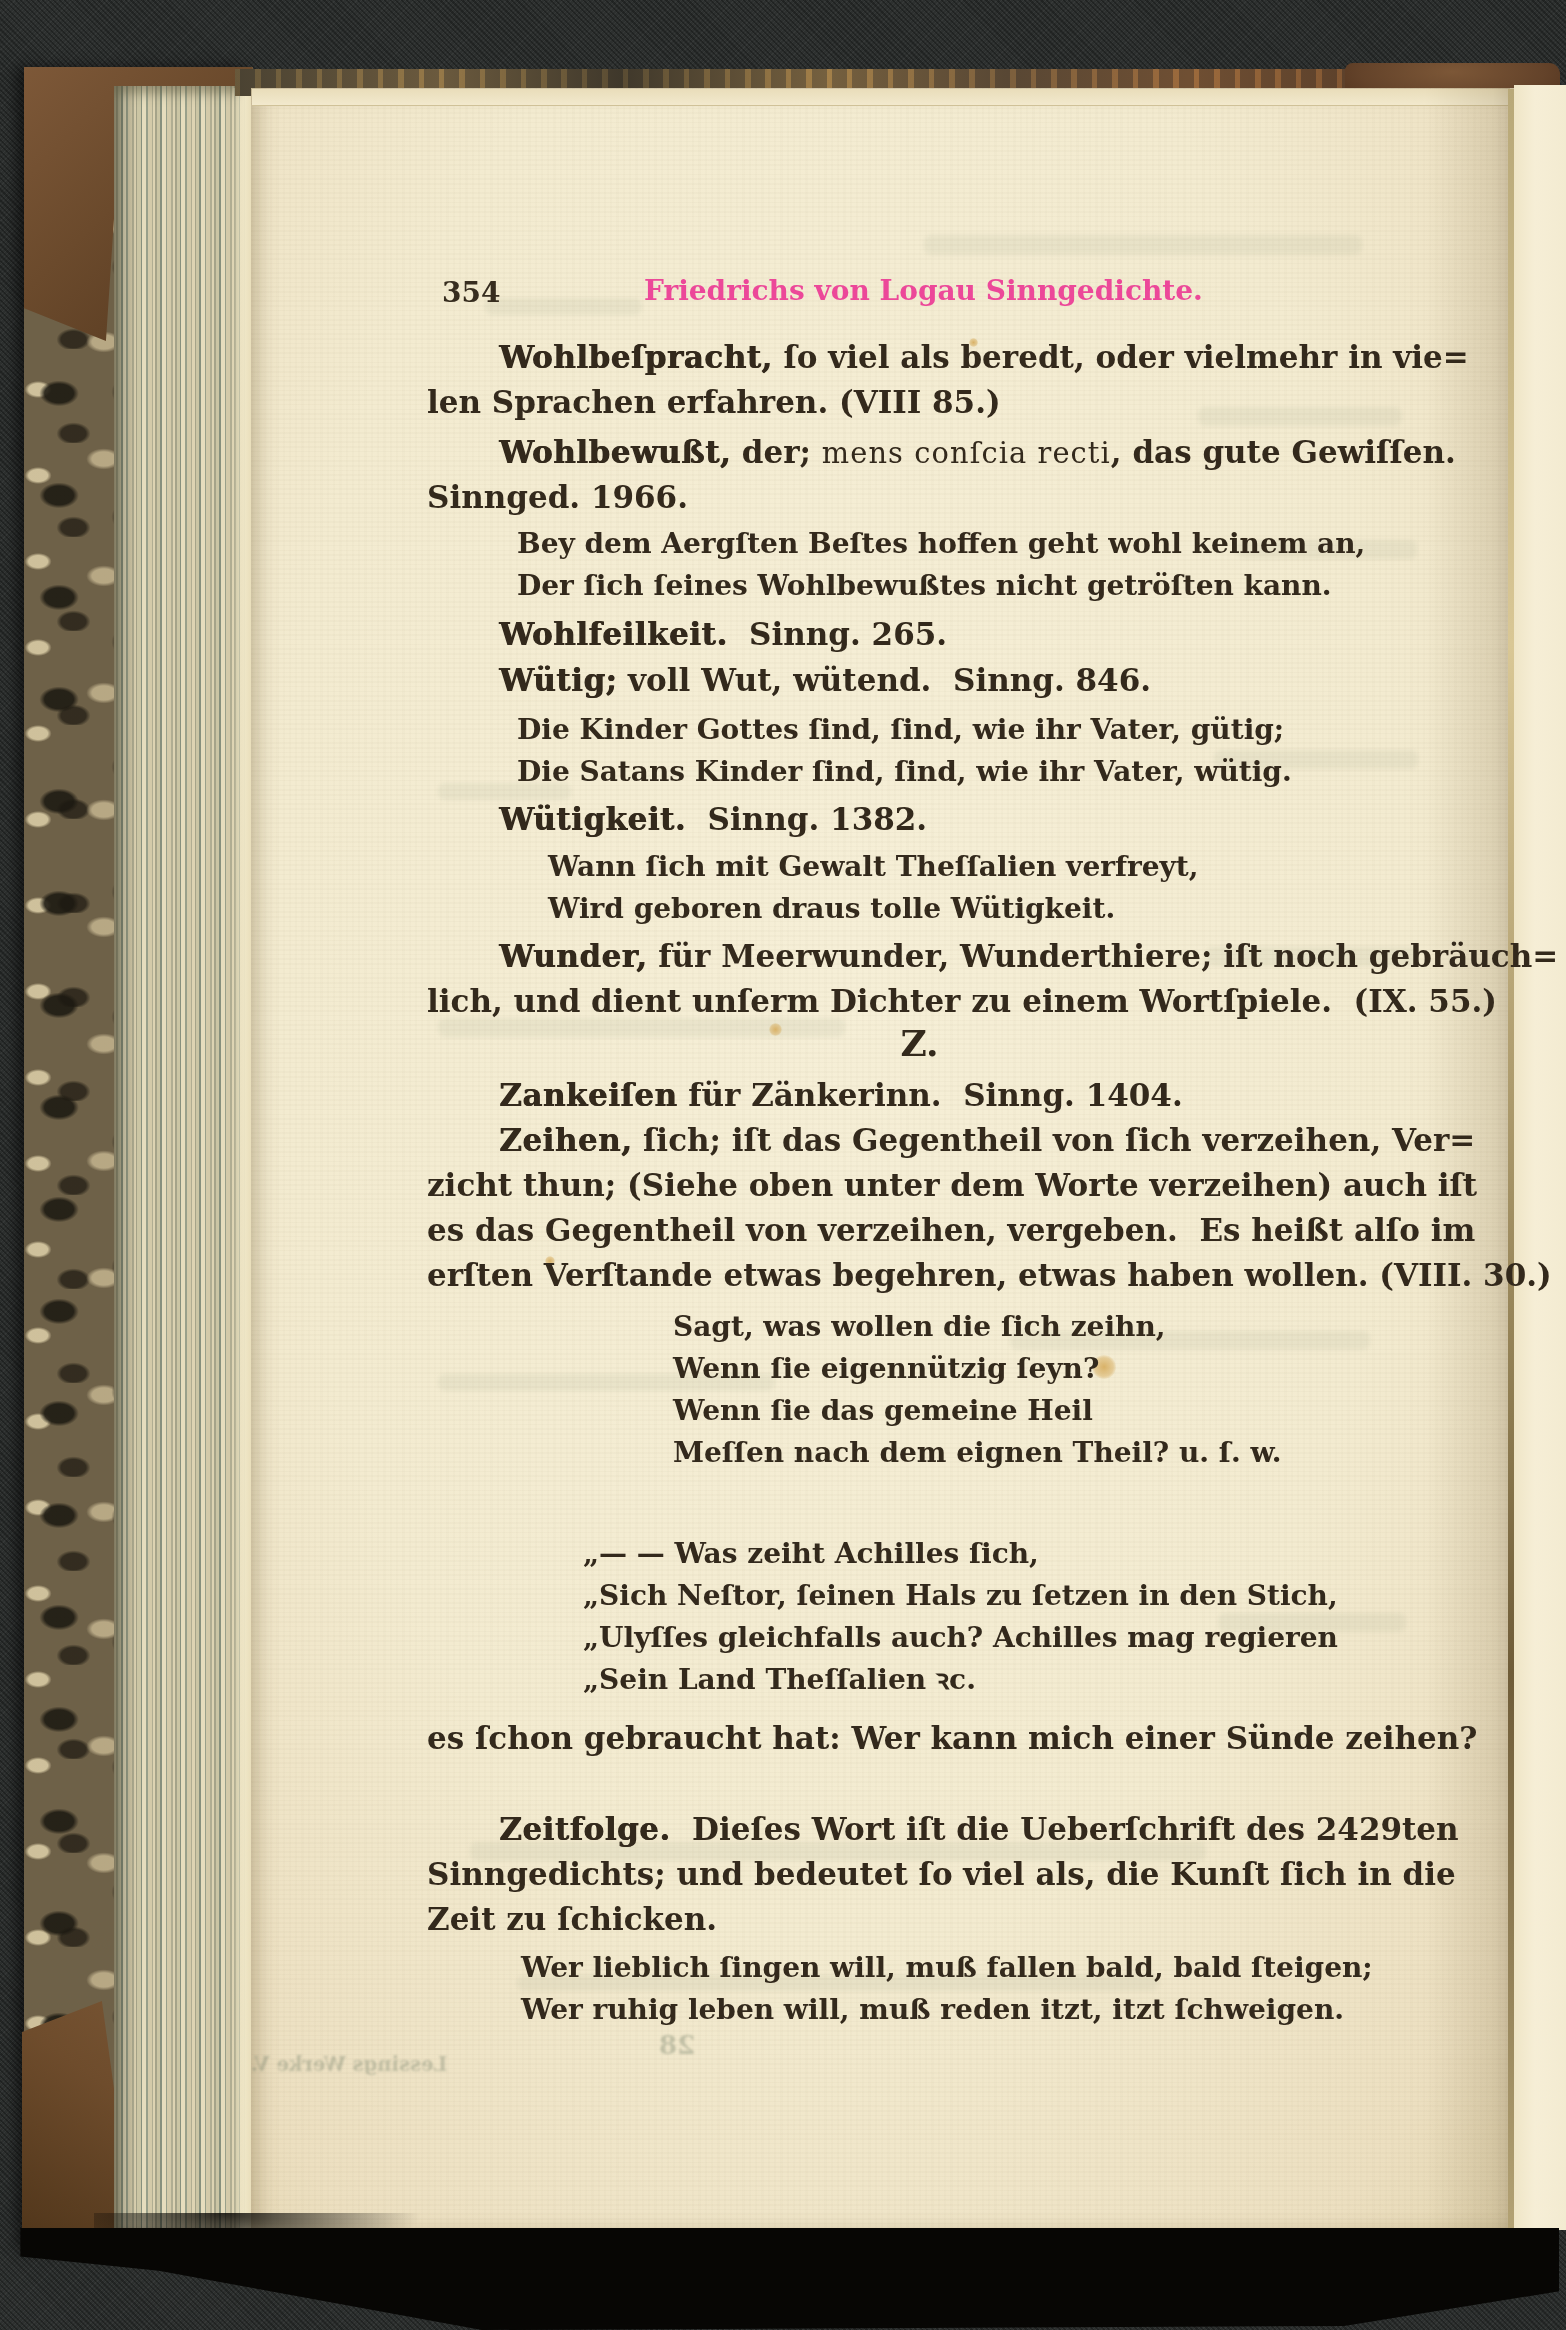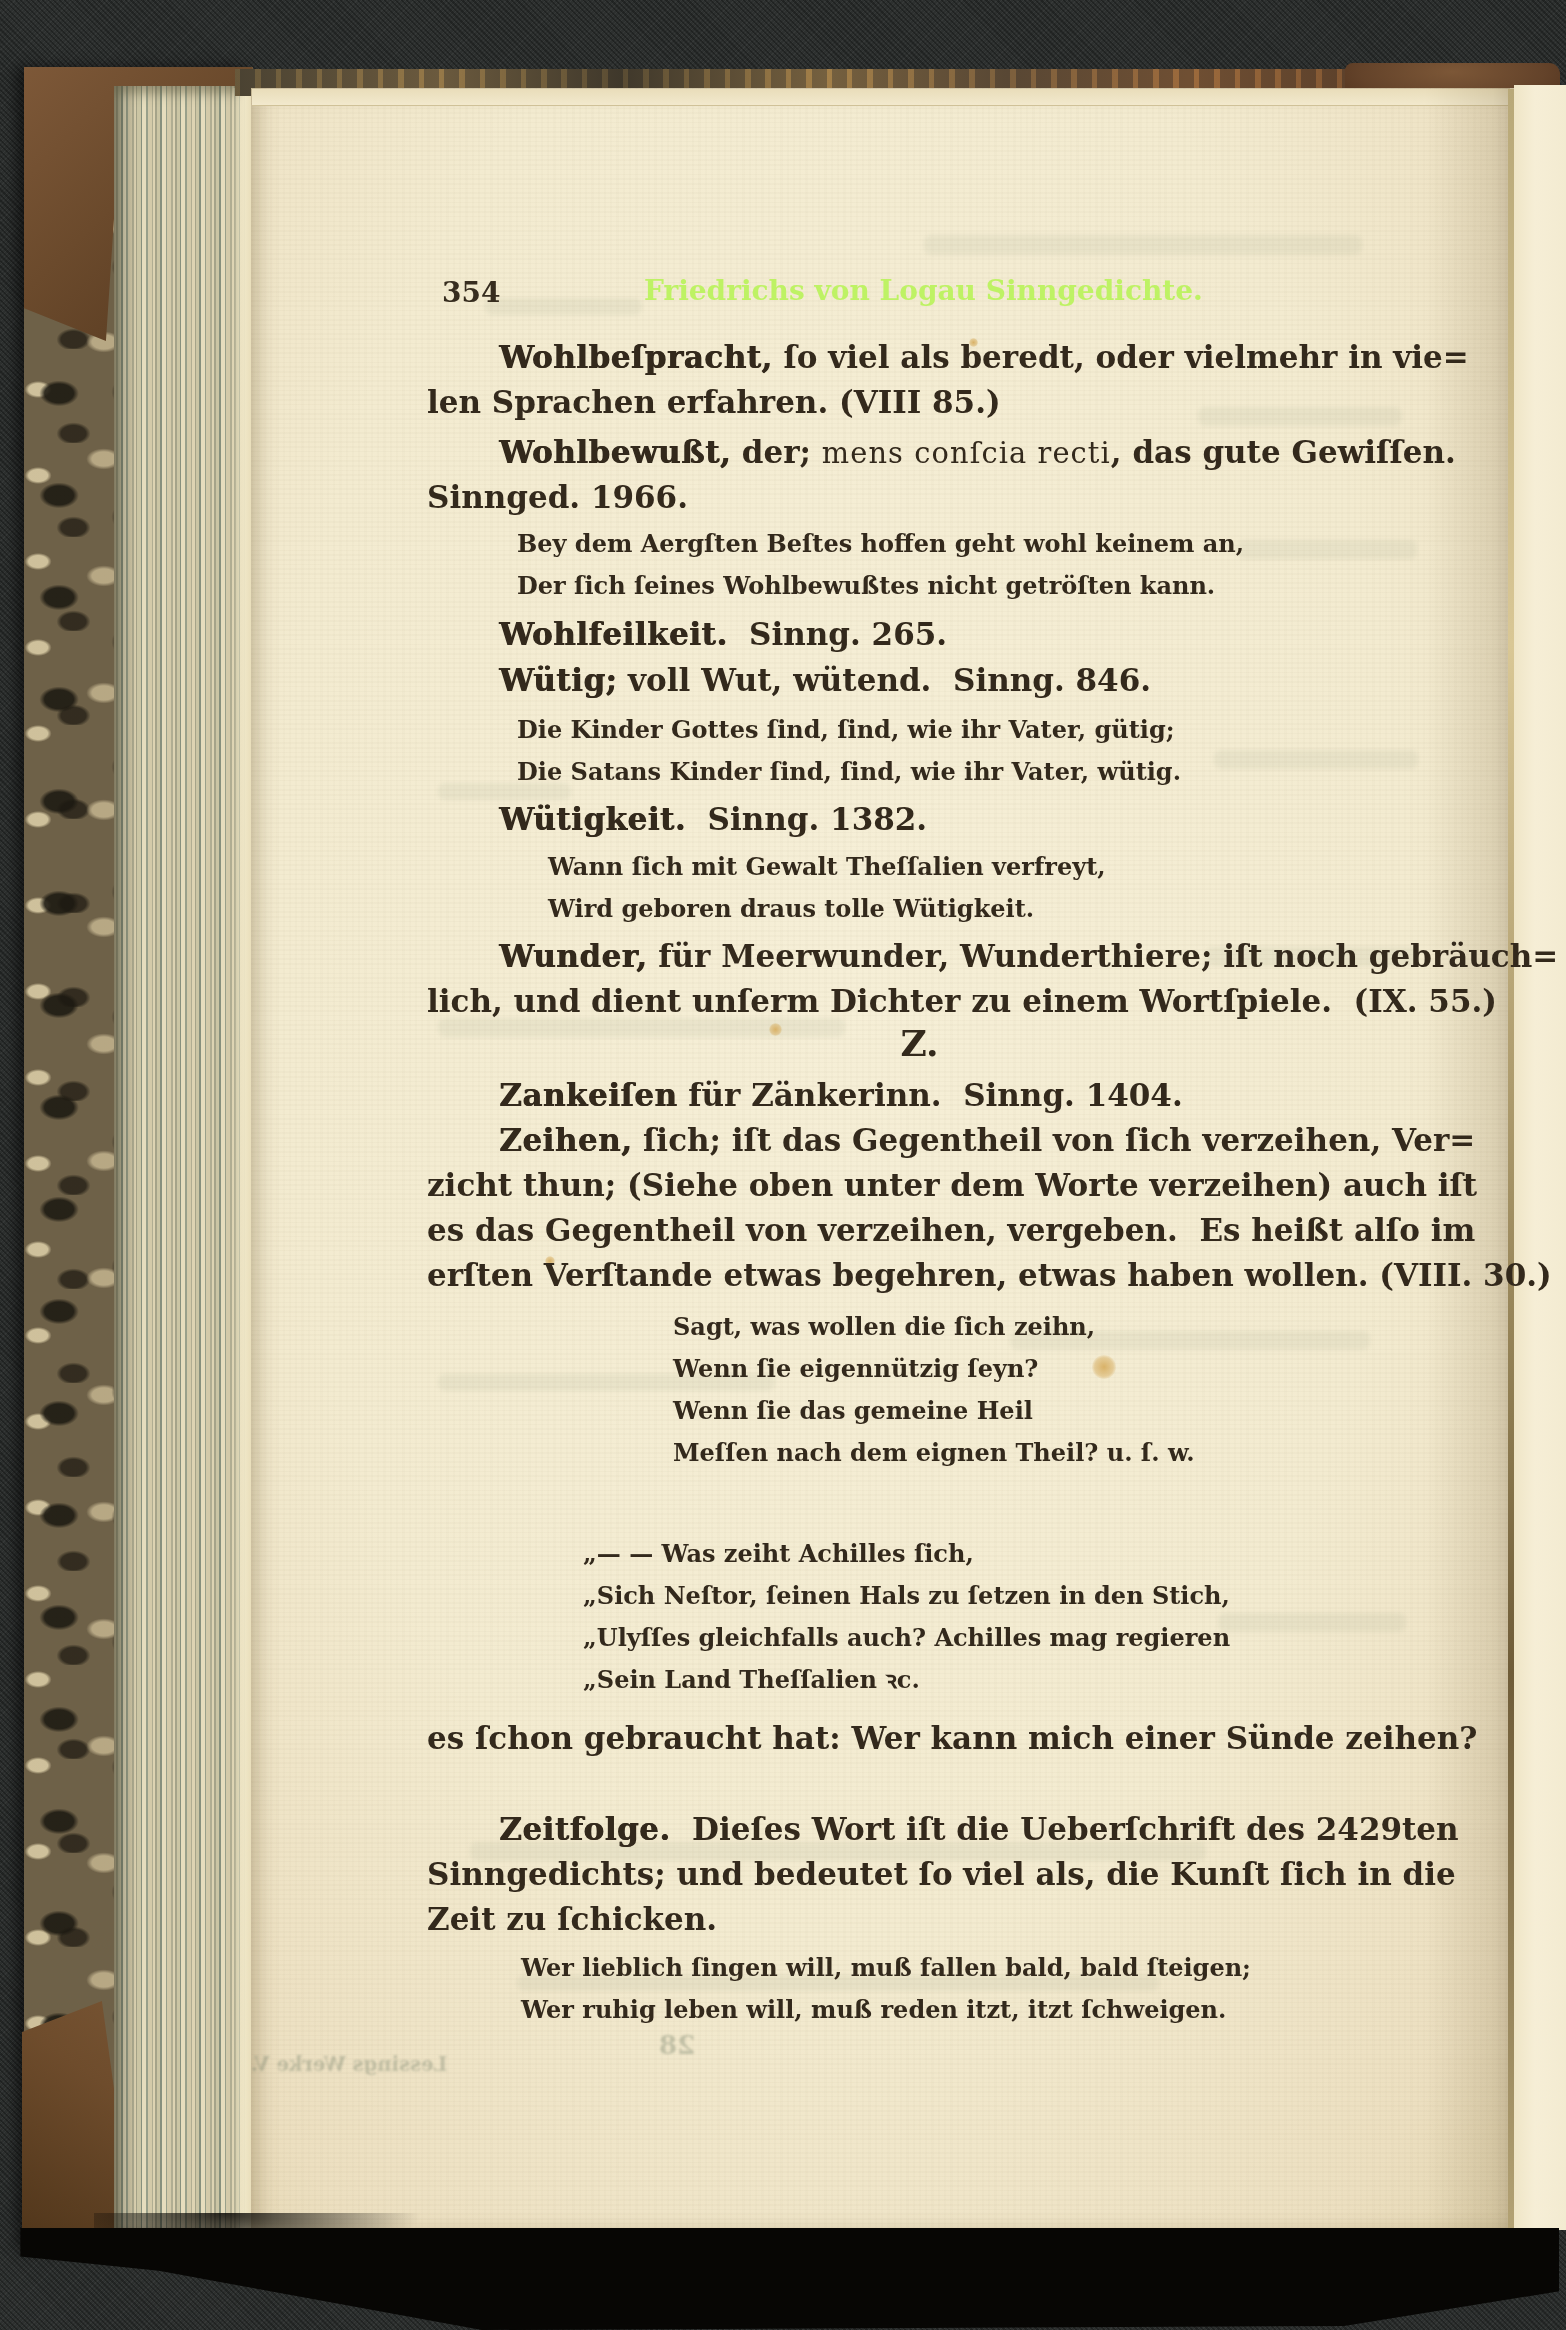--- a/index.html
+++ b/index.html
@@ -108,27 +108,27 @@
   }
   #stack-foot-shadow{
     left:94px;top:2213px;width:329px;height:55px;
     background:radial-gradient(ellipse at 40% 0%, rgba(10,8,5,.85), rgba(10,8,5,0) 70%);
   }
 
   
   .block{position:absolute;white-space:pre;color:#33291c;font-weight:bold;}
   .entry .line{font-size:31px;height:45px;line-height:45px;}
   .para .line{font-size:31px;height:45px;line-height:45px;}
-  .verse .line{font-size:24px;height:42px;line-height:42px;}
+  .verse .line{font-size:28px;height:42px;line-height:42px;}
   .heading .line{font-size:36px;height:41px;line-height:41px;text-align:center;}
   .indent{padding-left:72px;}
   .hw{letter-spacing:0.5px;text-shadow:0.7px 0 0 currentColor;}
   .ant{font-weight:normal;letter-spacing:1.1px;font-size:.93em;}
   #page-number{left:442px;top:276px;font-size:28px;font-weight:bold;color:#372d1f;}
-  #running-header{left:644px;top:274px;font-size:28px;font-weight:bold;color:#bef264;white-space:pre;}
+  #running-header{left:644px;top:274px;font-size:28px;font-weight:bold;color:#ec4899;white-space:pre;}
 
   
   .ghost{position:absolute;transform:scaleX(-1);color:rgba(125,135,112,.4);
          filter:blur(0.9px);font-weight:bold;white-space:pre;}
   .smear{position:absolute;background:rgba(148,156,132,.11);filter:blur(2px);border-radius:7.8px;}
   .fox{position:absolute;border-radius:50%;
        background:radial-gradient(circle,#d9b268 0%,rgba(217,178,104,.55) 55%,rgba(217,178,104,0) 75%);}
 </style>
 </head>
 <body>

